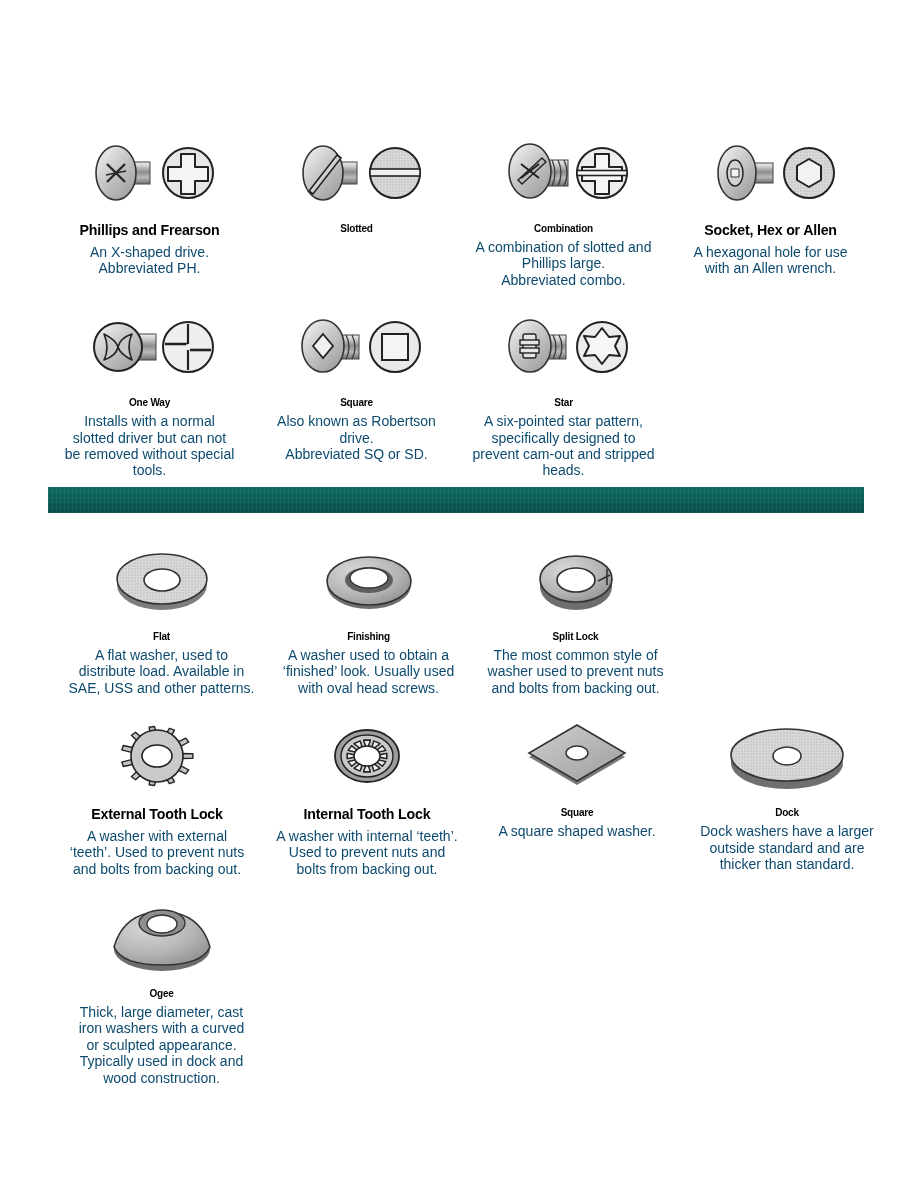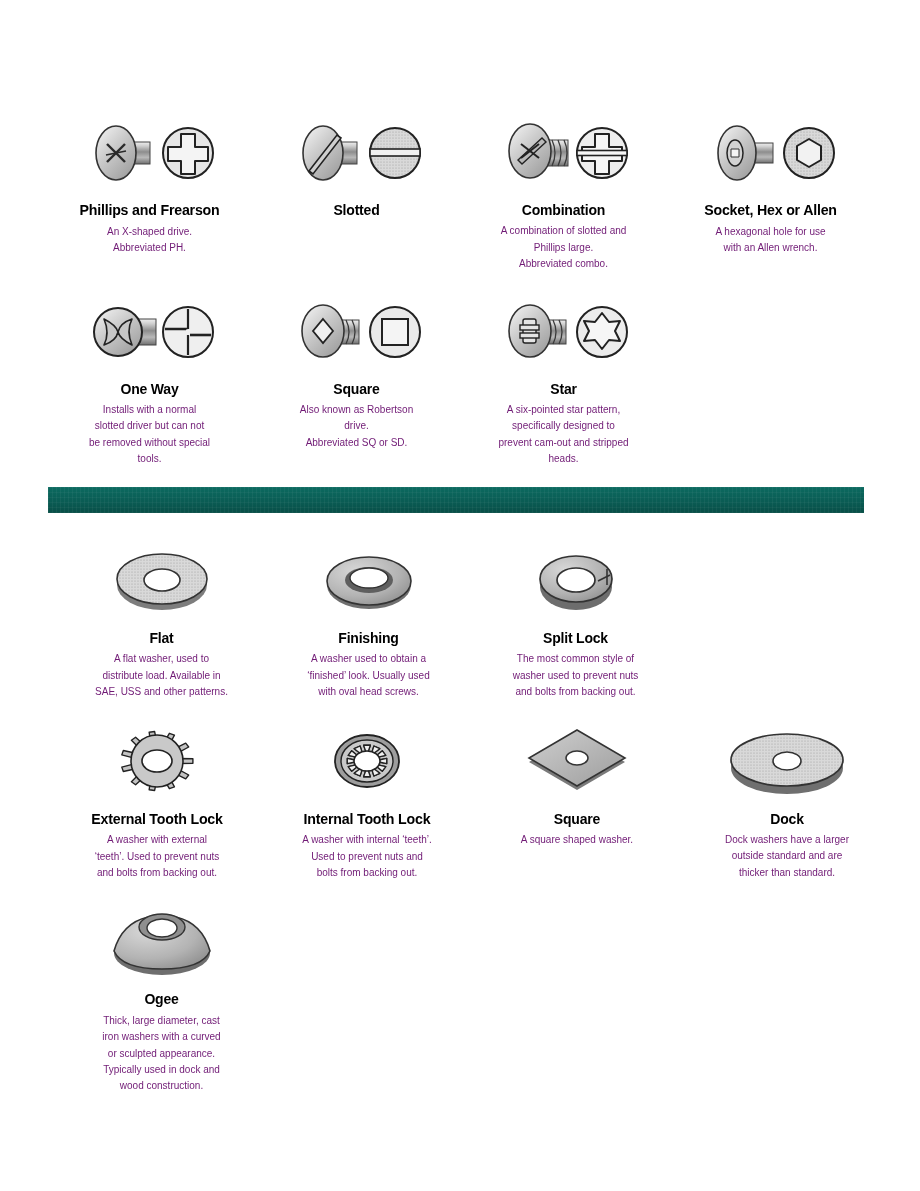--- a/index.html
+++ b/index.html
@@ -11,46 +11,46 @@
   .page{position:relative;width:920px;height:1191px;overflow:hidden;}
 
   
   .section{position:absolute;left:0;width:920px;}
   .row{display:flex;width:828px;margin:0 auto;}
   .cell{width:207px;box-sizing:border-box;padding:0 4px;text-align:center;}
 
   .art{height:80px;display:flex;align-items:center;justify-content:center;}
   .art.washer{height:84px;}
   .title{
-    font-size:14px;font-weight:bold;letter-spacing:-.2px;
+    font-size:10px;font-weight:bold;letter-spacing:-.2px;
     margin-top:9px;line-height:1.1;white-space:nowrap;
   }
   .title.wide{font-size:14.2px;}
   .desc{
-    font-size:10px;line-height:16.4px;margin-top:5px;
-    color:#701a75;
+    font-size:14px;line-height:16.4px;margin-top:5px;
+    color:#0c4a6e;
   }
   .desc span{display:block;}
 
   
   .divider{
     position:absolute;left:48px;top:487px;width:816px;height:26px;
     background:#0b6058;
     background-image:
       repeating-linear-gradient(90deg,rgba(255,255,255,.045) 0 1px,rgba(0,0,0,0) 1px 4px),
       repeating-linear-gradient(0deg,rgba(255,255,255,.035) 0 1px,rgba(0,0,0,0) 1px 5px),
       linear-gradient(180deg,#0c6a60 0%,#0a5c54 55%,#084e47 100%);
   }
 </style>
 </head>
 <body>
 
 <div class="page">
 
-  <div class="section" id="drives-section" style="top:114px;">
+  <div class="section" id="drives-section" style="top:134px;">
       <div class="row" style="margin-top: 0px;">
         <div class="cell">
           <div class="art">
 <svg width="140" height="76" viewBox="0 0 140 76">
   <rect x="40" y="26" width="30" height="22" fill="url(#shank)" stroke="#444" stroke-width="1"></rect>
   <ellipse cx="36" cy="37" rx="20" ry="27" fill="url(#headg)" stroke="#333" stroke-width="1.6"></ellipse>
   <g stroke="#2a2a2a" stroke-width="2.4" fill="none" transform="translate(36,37)">
     <path d="M-9,-9 L9,9"></path>
                 <path d="M9,-9 L-9,9"></path>
     <path d="M-10,2 L10,-2" stroke-width="1.6"></path>

